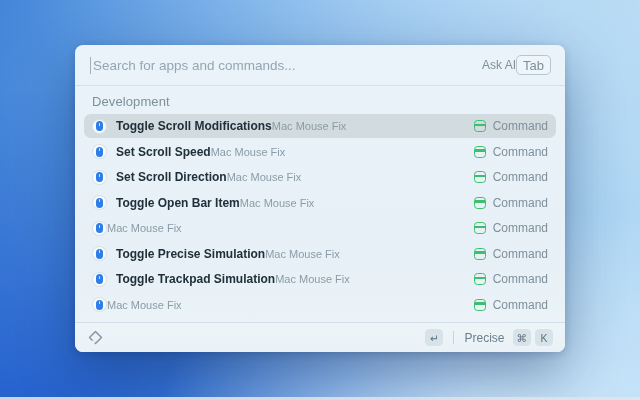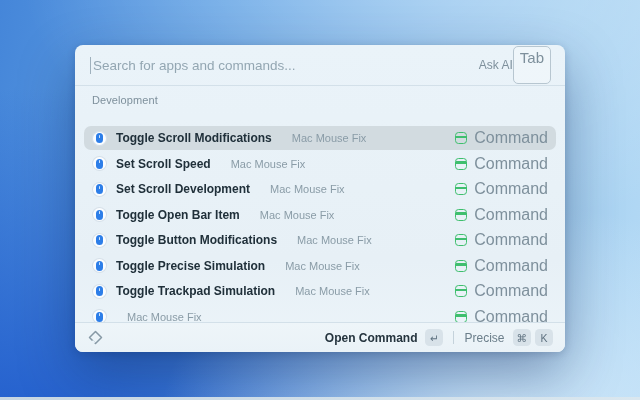--- a/index.html
+++ b/index.html
@@ -34,57 +34,57 @@
   }
   .caret { width: 1px; height: 17px; background: #9fb1bd; margin-right: 2px; }
   .search-input {
     flex: 1; border: none; outline: none; background: transparent;
     font-family: "Liberation Sans", sans-serif;
     font-size: 13.5px; color: #2a3a45;
   }
   .search-input::placeholder { color: #93a6b2; opacity: 1; }
   .askai { font-size: 12px; color: #7e909c; white-space: nowrap; }
   .tab-badge {
-    font-size: 15px; color: #7e909c; border: 1px solid #b7c6d0;
-    border-radius: 5px; padding: 2px 6px 17px; background: rgba(255,255,255,0.25);
+    font-size: 13px; color: #7e909c; border: 1px solid #b7c6d0;
+    border-radius: 5px; padding: 2px 6px 1px; background: rgba(255,255,255,0.25);
   }
 
   
   .list { flex: 1 1 auto; overflow: hidden; padding: 0 9px; }
   .section-header {
-    font-size: 11px; color: #7e909c; padding: 8px 8px 20px; letter-spacing: 0.1px;
+    font-size: 13px; color: #7e909c; padding: 8px 8px 5px; letter-spacing: 0.1px;
   }
   .row {
     height: 24px; margin-bottom: 1.5px; border-radius: 7px;
     display: flex; align-items: center; padding: 0 8px; cursor: default;
   }
   .row.selected { background: #d2dbe0; text-align: center; }
   .appicon {
     width: 15px; height: 15px; border-radius: 50%;
     background: #fbfdff; box-shadow: inset 0 0 0 1px rgba(120,150,175,0.28);
     display: flex; align-items: center; justify-content: center; flex: 0 0 15px;
   }
   .mouse-shape {
     width: 7px; height: 10px; border-radius: 3.5px; background: #2d7ee8; position: relative;
   }
   .mouse-shape::after {
     content: ""; position: absolute; left: 3px; top: 1.5px;
     width: 1px; height: 3px; background: #cfe4fb; border-radius: 1px;
   }
   .row-title { font-size: 12px; font-weight: 700; color: #20303a; margin-left: 9px; white-space: nowrap; }
-  .row-subtitle { font-size: 11px; color: #8a9ca7; margin-left: 20px; white-space: nowrap; }
+  .row-subtitle { font-size: 11px; color: #8a9ca7; margin-left: 0; white-space: nowrap; }
   .row-spacer { flex: 1; }
   .cmdicon {
     width: 12px; height: 12px; border: 1.5px solid #3fbf6e; border-radius: 3.5px;
     position: relative; flex: 0 0 12px; margin-right: 7px;
   }
   .cmdicon::after {
     content: ""; position: absolute; left: 0; right: 0; top: 2.5px; height: 2.5px; background: #3fbf6e;
   }
-  .row-type { font-size: 16px; color: #7e909c; white-space: nowrap; }
+  .row-type { font-size: 12px; color: #7e909c; white-space: nowrap; }
 
   
   .footer {
     flex: 0 0 30px; height: 30px; border-top: 1px solid #d3e0e9;
     background: linear-gradient(180deg, #eef5f9, #eaf2f7);
     display: flex; align-items: center; padding: 0 12px 0 13px;
   }
   .raycast-logo { width: 15px; height: 15px; flex: 0 0 15px; }
   .footer-spacer { flex: 1; }
   .footer-primary { font-size: 12px; font-weight: 700; color: #25343e; margin-right: 8px; }
@@ -134,21 +134,21 @@
         <span class="row-subtitle">Mac Mouse Fix</span>
         <span class="row-spacer"></span>
         <span class="cmdicon"></span>
         <span class="row-type">Command</span>
       </div>
 
       <div class="row">
         <span class="appicon">
             <span class="mouse-shape"></span>
           </span>
-        <span class="row-title">Set Scroll Development</span>
+        <span class="row-title">Set Scroll Direction</span>
         <span class="row-subtitle">Mac Mouse Fix</span>
         <span class="row-spacer"></span>
         <span class="cmdicon"></span>
         <span class="row-type">Command</span>
       </div>
 
       <div class="row">
         <span class="appicon">
             <span class="mouse-shape"></span>
           </span>
@@ -156,21 +156,20 @@
         <span class="row-subtitle">Mac Mouse Fix</span>
         <span class="row-spacer"></span>
         <span class="cmdicon"></span>
         <span class="row-type">Command</span>
       </div>
 
       <div class="row">
         <span class="appicon">
             <span class="mouse-shape"></span>
           </span>
-        <span class="row-title">Toggle Button Modifications</span>
         <span class="row-subtitle">Mac Mouse Fix</span>
         <span class="row-spacer"></span>
         <span class="cmdicon"></span>
         <span class="row-type">Command</span>
       </div>
 
       <div class="row">
         <span class="appicon">
             <span class="mouse-shape"></span>
           </span>
@@ -205,21 +204,20 @@
       <div class="section-header">Favorites</div>
 
     </div>
 
     <div class="footer">
       <svg class="raycast-logo" viewBox="0 0 16 16">
         <path d="M8 1.6 L14.4 8 L8 14.4 L1.6 8 Z" fill="none" stroke="#8799a5" stroke-width="1.6" stroke-linejoin="round"></path>
         <path d="M4.6 11.4 L7 13.8" stroke="#eaf3f9" stroke-width="2.2"></path>
       </svg>
       <span class="footer-spacer"></span>
-      <span class="footer-primary">Open Command</span>
       <span class="keycap">↵</span>
       <span class="footer-div"></span>
       <span class="footer-actions">Precise</span>
       <span class="keygroup">
         <span class="keycap">⌘</span>
         <span class="keycap">K</span>
       </span>
     </div>
 
   </div>

